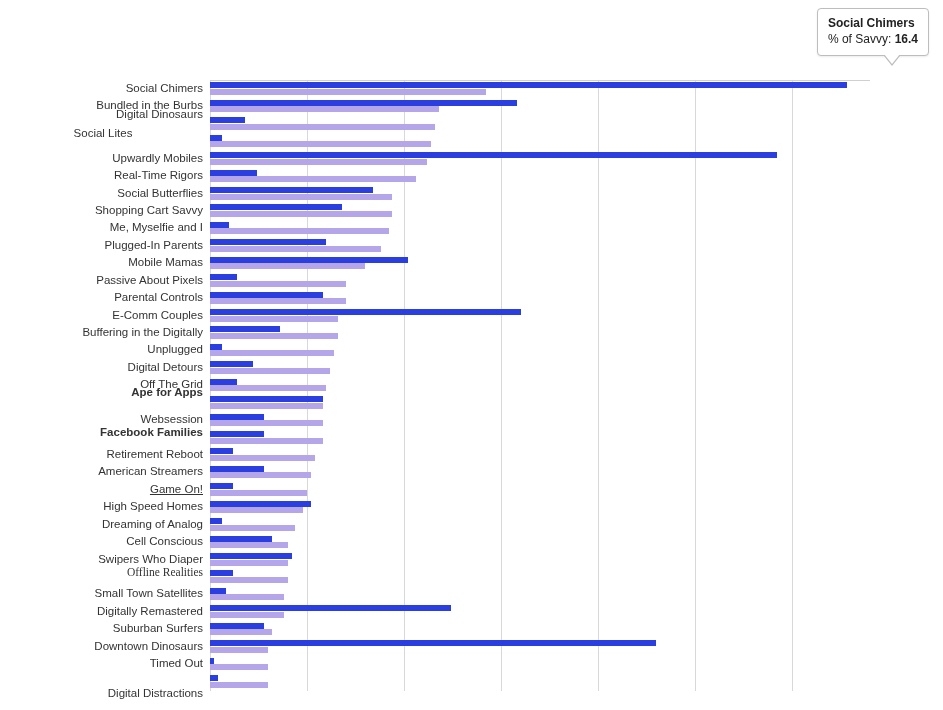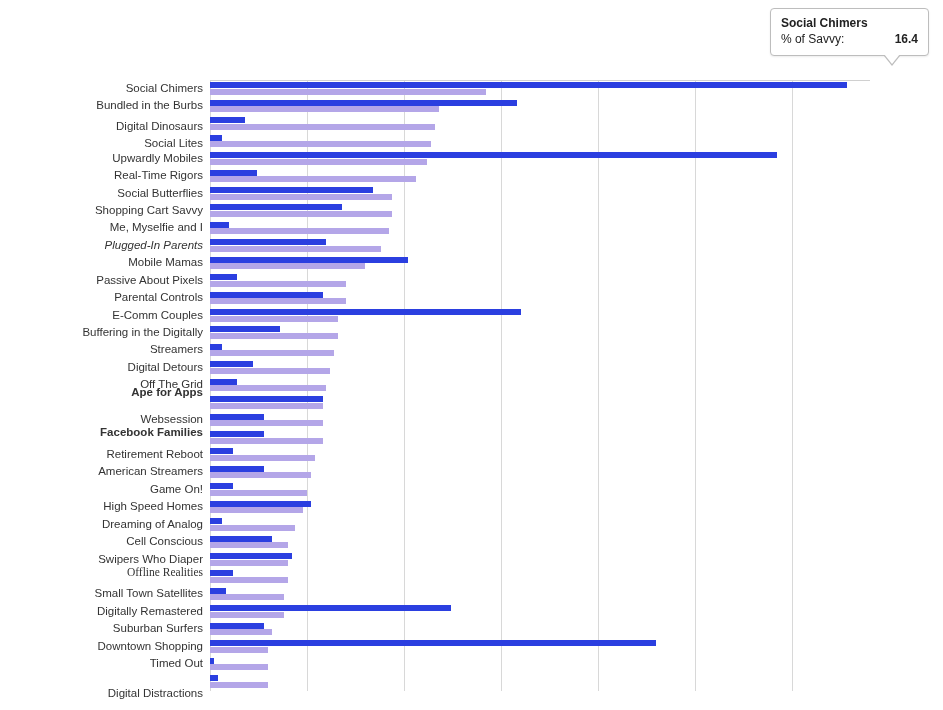--- a/index.html
+++ b/index.html
@@ -59,21 +59,21 @@
     background: #fff;
     border: 1px solid #bdbdbd;
     border-radius: 4px;
     padding: 6px 10px 8px 10px;
     font-size: 12px;
     line-height: 16px;
     color: #222;
     box-shadow: 0 1px 2px rgba(0,0,0,0.08);
   }
   .tooltip .tt-title { font-weight: 700; }
-  .tooltip .tt-val   { font-weight: 700; margin-left: 47px; }
+  .tooltip .tt-val   { font-weight: 700; }
   .tooltip-tail {
     position: absolute;
     width: 0; height: 0;
     border-left: 8px solid transparent;
     border-right: 8px solid transparent;
     border-top: 10px solid #fff;
   }
   .tooltip-tail.border {
     border-top-color: #bdbdbd;
   }
@@ -93,60 +93,60 @@
       <div class="gridline" style="left: 582.353px;"></div>
     </div>
 
   <div id="rows">
       <div class="row-label" style="top: 80px; height: 17.4286px; line-height: 17.4286px;">Social Chimers</div>
       <div class="bar blue" style="top: 82.44px; height: 5.92571px; width: 636.706px;"></div>
       <div class="bar lav" style="top: 89.0629px; height: 5.92571px; width: 275.647px;"></div>
       <div class="row-label" style="top: 97.4286px; height: 17.4286px; line-height: 17.4286px;">Bundled in the Burbs</div>
       <div class="bar blue" style="top: 99.8686px; height: 5.92571px; width: 306.706px;"></div>
       <div class="bar lav" style="top: 106.491px; height: 5.92571px; width: 229.059px;"></div>
-      <div class="row-label" style="top: 118px; height: 17.4286px; line-height: 17.4286px;">Digital Dinosaurs</div>
+      <div class="row-label" style="top: 106px; height: 17.4286px; line-height: 17.4286px;">Digital Dinosaurs</div>
       <div class="bar blue" style="top: 117.297px; height: 5.92571px; width: 34.9412px;"></div>
       <div class="bar lav" style="top: 123.92px; height: 5.92571px; width: 225.176px;"></div>
-      <div class="row-label" style="top: 135px; height: 17.4286px; line-height: 17.4286px;">Social Lites</div>
+      <div class="row-label" style="top: 125px; height: 17.4286px; line-height: 17.4286px; text-align: center;">Social Lites</div>
       <div class="bar blue" style="top: 134.726px; height: 5.92571px; width: 11.6471px;"></div>
       <div class="bar lav" style="top: 141.349px; height: 5.92571px; width: 221.294px;"></div>
       <div class="row-label" style="top: 149.714px; height: 17.4286px; line-height: 17.4286px;">Upwardly Mobiles</div>
       <div class="bar blue" style="top: 152.154px; height: 5.92571px; width: 566.824px;"></div>
       <div class="bar lav" style="top: 158.777px; height: 5.92571px; width: 217.412px;"></div>
       <div class="row-label" style="top: 167.143px; height: 17.4286px; line-height: 17.4286px;">Real-Time Rigors</div>
       <div class="bar blue" style="top: 169.583px; height: 5.92571px; width: 46.5882px;"></div>
       <div class="bar lav" style="top: 176.206px; height: 5.92571px; width: 205.765px;"></div>
       <div class="row-label" style="top: 184.571px; height: 17.4286px; line-height: 17.4286px;">Social Butterflies</div>
       <div class="bar blue" style="top: 187.011px; height: 5.92571px; width: 163.059px;"></div>
       <div class="bar lav" style="top: 193.634px; height: 5.92571px; width: 182.471px;"></div>
       <div class="row-label" style="top: 202px; height: 17.4286px; line-height: 17.4286px;">Shopping Cart Savvy</div>
       <div class="bar blue" style="top: 204.44px; height: 5.92571px; width: 132px;"></div>
       <div class="bar lav" style="top: 211.063px; height: 5.92571px; width: 182.471px;"></div>
       <div class="row-label" style="top: 219.429px; height: 17.4286px; line-height: 17.4286px;">Me, Myselfie and I</div>
       <div class="bar blue" style="top: 221.869px; height: 5.92571px; width: 19.4118px;"></div>
       <div class="bar lav" style="top: 228.491px; height: 5.92571px; width: 178.588px;"></div>
-      <div class="row-label" style="top: 236.857px; height: 17.4286px; line-height: 17.4286px; font-style: italic;">Plugged-In Parents</div>
+      <div class="row-label" style="top: 236.857px; height: 17.4286px; line-height: 17.4286px;">Plugged-In Parents</div>
       <div class="bar blue" style="top: 239.297px; height: 5.92571px; width: 116.471px;"></div>
       <div class="bar lav" style="top: 245.92px; height: 5.92571px; width: 170.824px;"></div>
       <div class="row-label" style="top: 254.286px; height: 17.4286px; line-height: 17.4286px;">Mobile Mamas</div>
       <div class="bar blue" style="top: 256.726px; height: 5.92571px; width: 198px;"></div>
       <div class="bar lav" style="top: 263.349px; height: 5.92571px; width: 155.294px;"></div>
       <div class="row-label" style="top: 271.714px; height: 17.4286px; line-height: 17.4286px;">Passive About Pixels</div>
       <div class="bar blue" style="top: 274.154px; height: 5.92571px; width: 27.1765px;"></div>
       <div class="bar lav" style="top: 280.777px; height: 5.92571px; width: 135.882px;"></div>
       <div class="row-label" style="top: 289.143px; height: 17.4286px; line-height: 17.4286px;">Parental Controls</div>
       <div class="bar blue" style="top: 291.583px; height: 5.92571px; width: 112.588px;"></div>
       <div class="bar lav" style="top: 298.206px; height: 5.92571px; width: 135.882px;"></div>
       <div class="row-label" style="top: 306.571px; height: 17.4286px; line-height: 17.4286px;">E-Comm Couples</div>
       <div class="bar blue" style="top: 309.011px; height: 5.92571px; width: 310.588px;"></div>
       <div class="bar lav" style="top: 315.634px; height: 5.92571px; width: 128.118px;"></div>
       <div class="row-label" style="top: 324px; height: 17.4286px; line-height: 17.4286px;">Buffering in the Digitally</div>
       <div class="bar blue" style="top: 326.44px; height: 5.92571px; width: 69.8824px;"></div>
       <div class="bar lav" style="top: 333.063px; height: 5.92571px; width: 128.118px;"></div>
-      <div class="row-label" style="top: 341.429px; height: 17.4286px; line-height: 17.4286px;">Streamers</div>
+      <div class="row-label" style="top: 341.429px; height: 17.4286px; line-height: 17.4286px;">Unplugged</div>
       <div class="bar blue" style="top: 343.869px; height: 5.92571px; width: 11.6471px;"></div>
       <div class="bar lav" style="top: 350.491px; height: 5.92571px; width: 124.235px;"></div>
       <div class="row-label" style="top: 358.857px; height: 17.4286px; line-height: 17.4286px;">Digital Detours</div>
       <div class="bar blue" style="top: 361.297px; height: 5.92571px; width: 42.7059px;"></div>
       <div class="bar lav" style="top: 367.92px; height: 5.92571px; width: 120.353px;"></div>
       <div class="row-label" style="top: 376.286px; height: 17.4286px; line-height: 17.4286px;">Off The Grid</div>
       <div class="bar blue" style="top: 378.726px; height: 5.92571px; width: 27.1765px;"></div>
       <div class="bar lav" style="top: 385.349px; height: 5.92571px; width: 116.471px;"></div>
       <div class="row-label" style="top: 384px; height: 17.4286px; line-height: 17.4286px; font-weight: bold;">Ape for Apps</div>
       <div class="bar blue" style="top: 396.154px; height: 5.92571px; width: 112.588px;"></div>
@@ -156,21 +156,21 @@
       <div class="bar lav" style="top: 420.206px; height: 5.92571px; width: 112.588px;"></div>
       <div class="row-label" style="top: 424px; height: 17.4286px; line-height: 17.4286px; font-weight: bold;">Facebook Families</div>
       <div class="bar blue" style="top: 431.011px; height: 5.92571px; width: 54.3529px;"></div>
       <div class="bar lav" style="top: 437.634px; height: 5.92571px; width: 112.588px;"></div>
       <div class="row-label" style="top: 446px; height: 17.4286px; line-height: 17.4286px;">Retirement Reboot</div>
       <div class="bar blue" style="top: 448.44px; height: 5.92571px; width: 23.2941px;"></div>
       <div class="bar lav" style="top: 455.063px; height: 5.92571px; width: 104.824px;"></div>
       <div class="row-label" style="top: 463.429px; height: 17.4286px; line-height: 17.4286px;">American Streamers</div>
       <div class="bar blue" style="top: 465.869px; height: 5.92571px; width: 54.3529px;"></div>
       <div class="bar lav" style="top: 472.491px; height: 5.92571px; width: 100.941px;"></div>
-      <div class="row-label" style="top: 480.857px; height: 17.4286px; line-height: 17.4286px;">Game On!</div>
+      <div class="row-label" style="top: 480.857px; height: 17.4286px; line-height: 17.4286px; text-decoration: underline;">Game On!</div>
       <div class="bar blue" style="top: 483.297px; height: 5.92571px; width: 23.2941px;"></div>
       <div class="bar lav" style="top: 489.92px; height: 5.92571px; width: 97.0588px;"></div>
       <div class="row-label" style="top: 498.286px; height: 17.4286px; line-height: 17.4286px;">High Speed Homes</div>
       <div class="bar blue" style="top: 500.726px; height: 5.92571px; width: 100.941px;"></div>
       <div class="bar lav" style="top: 507.349px; height: 5.92571px; width: 93.1765px;"></div>
       <div class="row-label" style="top: 515.714px; height: 17.4286px; line-height: 17.4286px;">Dreaming of Analog</div>
       <div class="bar blue" style="top: 518.154px; height: 5.92571px; width: 11.6471px;"></div>
       <div class="bar lav" style="top: 524.777px; height: 5.92571px; width: 85.4118px;"></div>
       <div class="row-label" style="top: 533.143px; height: 17.4286px; line-height: 17.4286px; text-align: right;">Cell Conscious</div>
       <div class="bar blue" style="top: 535.583px; height: 5.92571px; width: 62.1176px;"></div>
@@ -183,21 +183,21 @@
       <div class="bar lav" style="top: 577.063px; height: 5.92571px; width: 77.6471px;"></div>
       <div class="row-label" style="top: 585.429px; height: 17.4286px; line-height: 17.4286px;">Small Town Satellites</div>
       <div class="bar blue" style="top: 587.869px; height: 5.92571px; width: 15.5294px;"></div>
       <div class="bar lav" style="top: 594.491px; height: 5.92571px; width: 73.7647px;"></div>
       <div class="row-label" style="top: 602.857px; height: 17.4286px; line-height: 17.4286px;">Digitally Remastered</div>
       <div class="bar blue" style="top: 605.297px; height: 5.92571px; width: 240.706px;"></div>
       <div class="bar lav" style="top: 611.92px; height: 5.92571px; width: 73.7647px;"></div>
       <div class="row-label" style="top: 620.286px; height: 17.4286px; line-height: 17.4286px; text-align: right;">Suburban Surfers</div>
       <div class="bar blue" style="top: 622.726px; height: 5.92571px; width: 54.3529px;"></div>
       <div class="bar lav" style="top: 629.349px; height: 5.92571px; width: 62.1176px;"></div>
-      <div class="row-label" style="top: 637.714px; height: 17.4286px; line-height: 17.4286px;">Downtown Shopping</div>
+      <div class="row-label" style="top: 637.714px; height: 17.4286px; line-height: 17.4286px;">Downtown Dinosaurs</div>
       <div class="bar blue" style="top: 640.154px; height: 5.92571px; width: 446.471px;"></div>
       <div class="bar lav" style="top: 646.777px; height: 5.92571px; width: 58.2353px;"></div>
       <div class="row-label" style="top: 655.143px; height: 17.4286px; line-height: 17.4286px;">Timed Out</div>
       <div class="bar blue" style="top: 657.583px; height: 5.92571px; width: 3.88235px;"></div>
       <div class="bar lav" style="top: 664.206px; height: 5.92571px; width: 58.2353px;"></div>
       <div class="row-label" style="top: 672.571px; height: 17.4286px; line-height: 17.4286px; margin-top: 12px;">Digital Distractions</div>
       <div class="bar blue" style="top: 675.011px; height: 5.92571px; width: 7.76471px;"></div>
       <div class="bar lav" style="top: 681.634px; height: 5.92571px; width: 58.2353px;"></div>
     </div>
 

